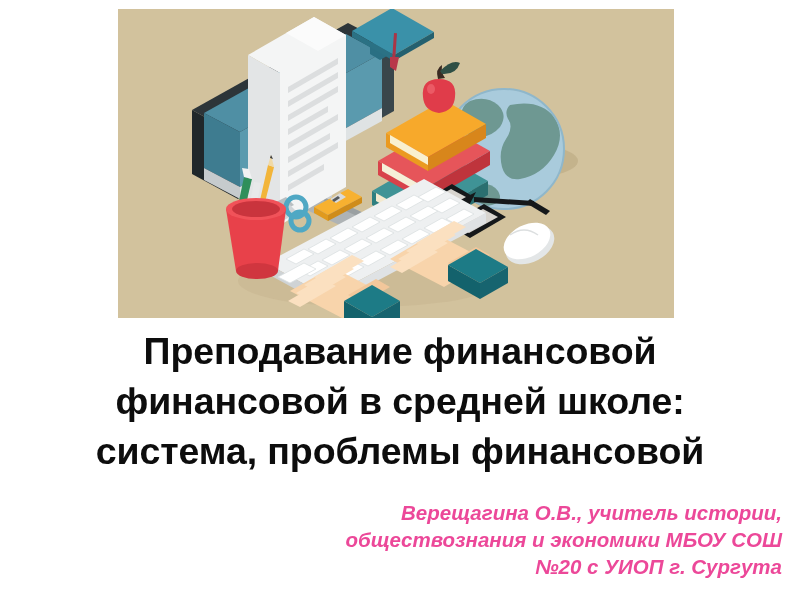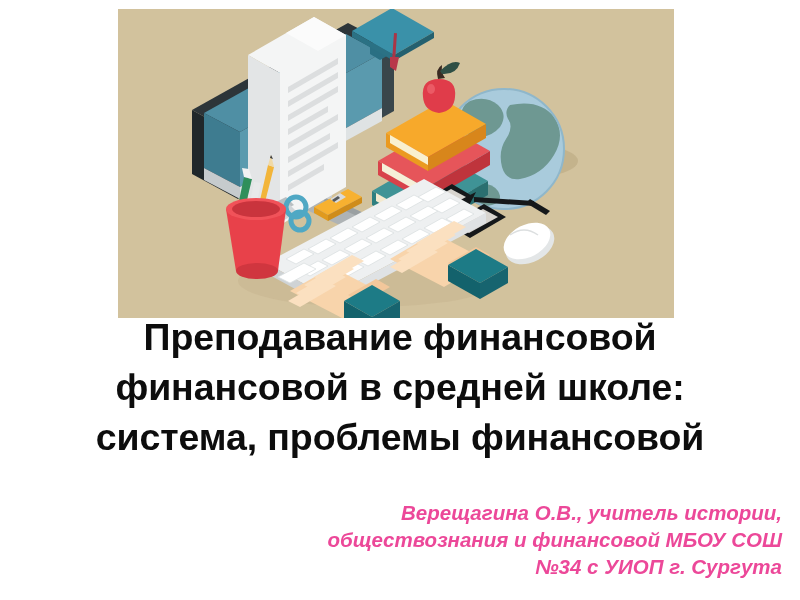--- a/index.html
+++ b/index.html
@@ -31,21 +31,21 @@
     height: 309px;
     background: #d2c29d;
     overflow: hidden;
   }
   #illo-svg { display: block; width: 100%; height: 100%; }
 
   
   #title-block {
     position: absolute;
     left: 0px;
-    top: 312px;
+    top: 326px;
     width: 800px;
     text-align: center;
   }
   .title-line {
     display: block;
     font-family: "Liberation Sans", sans-serif;
     font-weight: bold;
     font-size: 37.5px;
     line-height: 50px;
     color: #0d0d0d;
@@ -275,17 +275,17 @@
   </div>
 
   <div id="title-block">
     <span class="title-line">Преподавание финансовой</span>
     <span class="title-line">финансовой в средней школе:</span>
     <span class="title-line">система, проблемы финансовой</span>
   </div>
 
   <div id="author-block">
     <span class="author-line">Верещагина О.В., учитель истории,</span>
-    <span class="author-line">обществознания и финансовой МБОУ СОШ</span>
-    <span class="author-line">№34 с УИОП г. Сургута</span>
+    <span class="author-line">обществознания и экономики МБОУ СОШ</span>
+    <span class="author-line">№20 с УИОП г. Сургута</span>
   </div>
 
 </div>
 
 </body></html>

